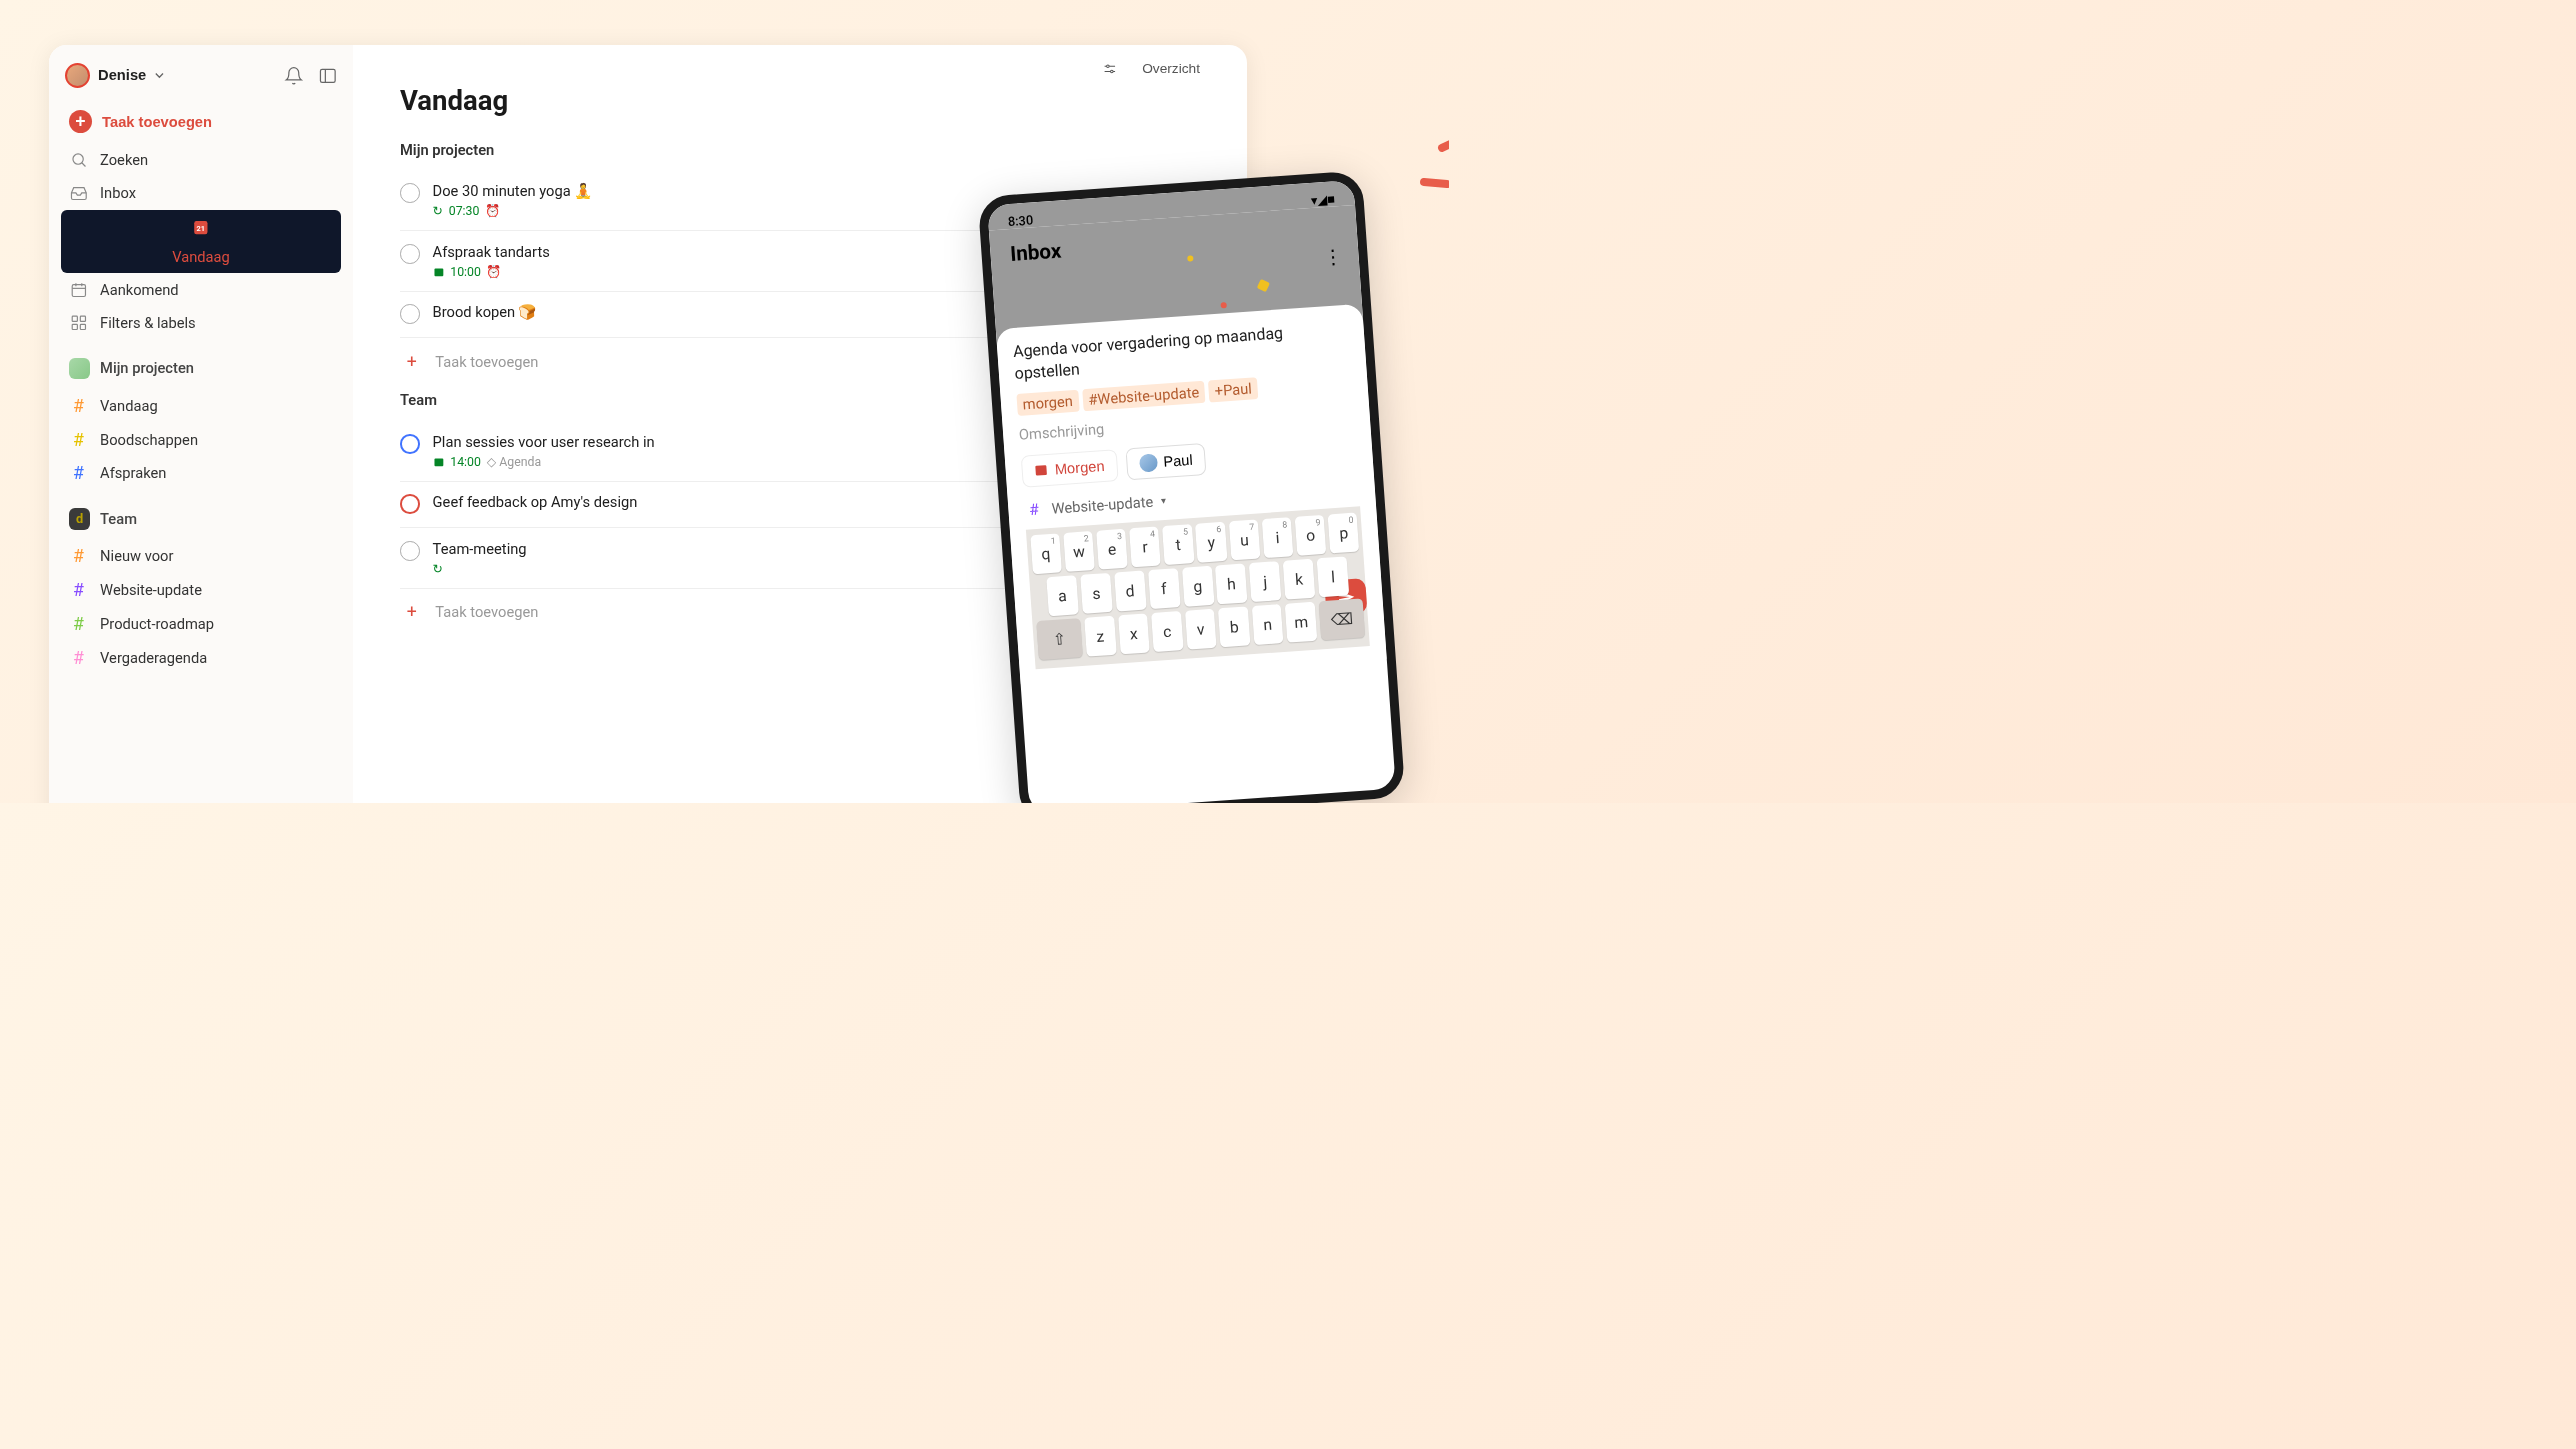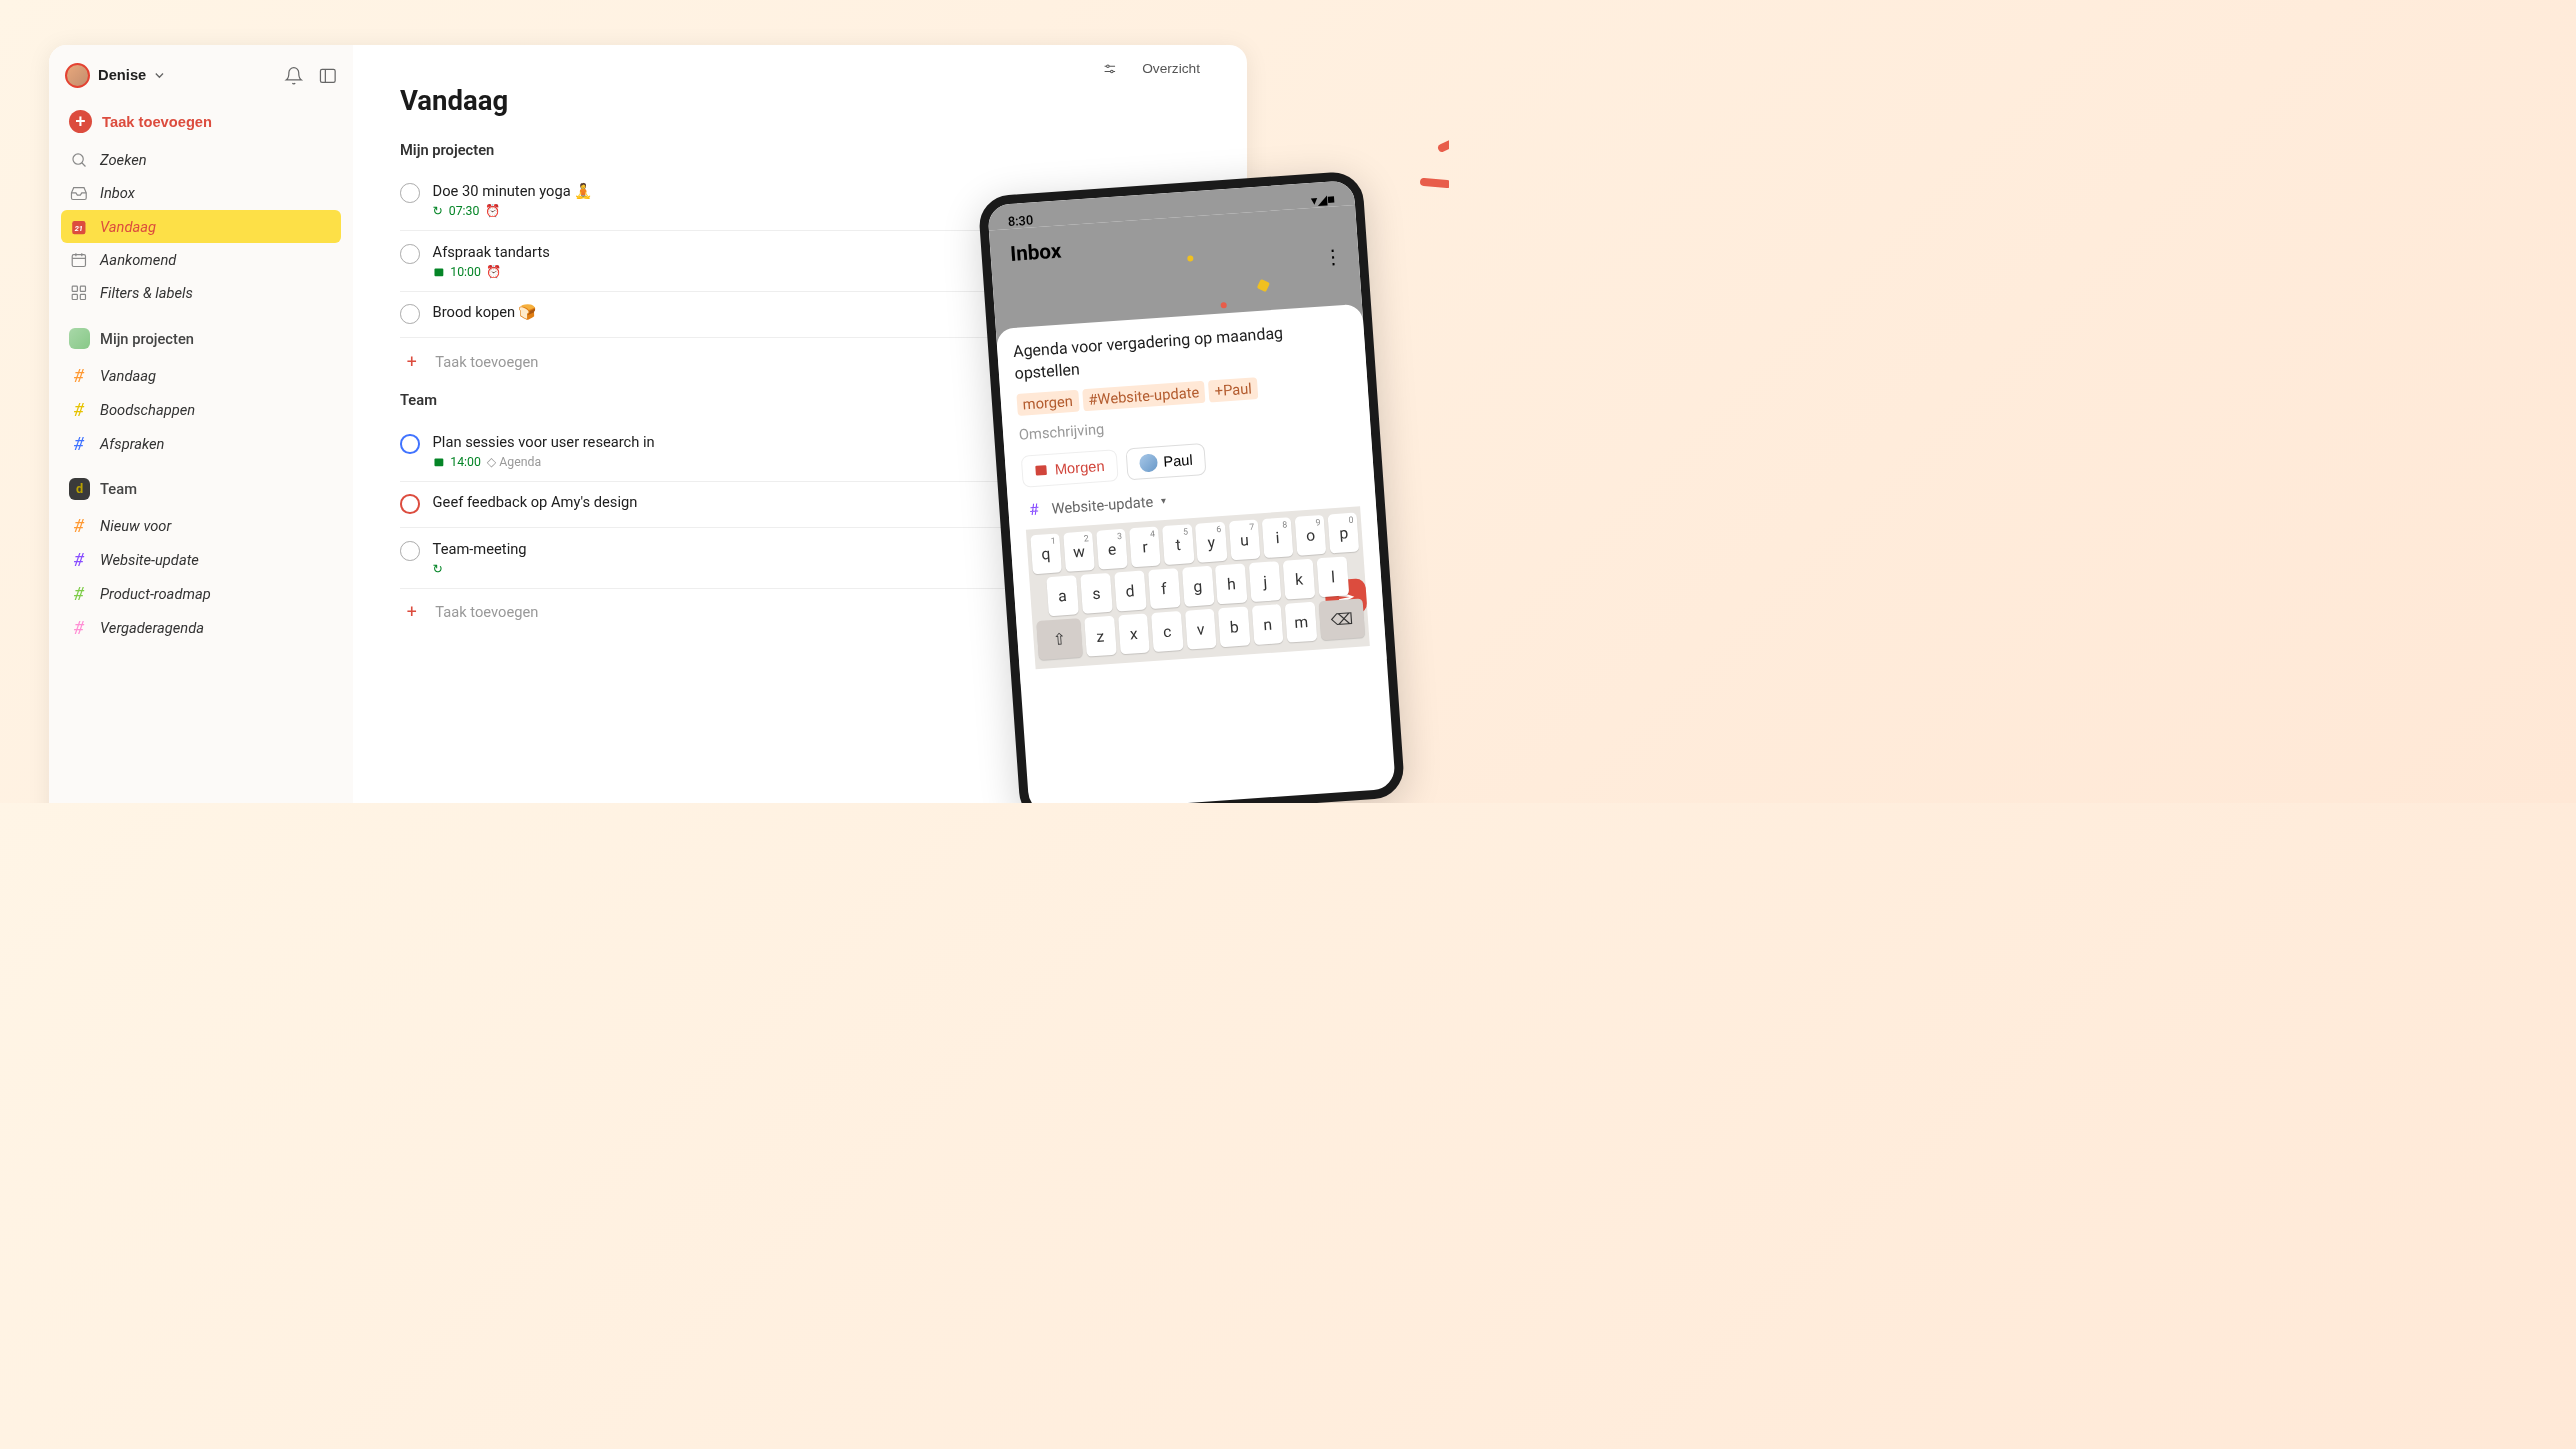--- a/index.html
+++ b/index.html
@@ -6,23 +6,23 @@
 body { font-family: -apple-system, BlinkMacSystemFont, "Segoe UI", Roboto, sans-serif; background: linear-gradient(135deg, #fff5e6 0%, #ffe8d6 100%); width: 1449px; height: 803px; overflow: hidden; position: relative; }
 .app-frame { position: absolute; top: 45px; left: 49px; width: 1198px; height: 826px; background: #fff; border-radius: 17.7px; box-shadow: 0 3.9px 23.6px rgba(0,0,0,0.08); display: flex; overflow: hidden; }
 .sidebar { width: 304px; background: #fcfaf8; padding: 11.8px; }
 .sidebar-header { display: flex; align-items: center; justify-content: space-between; padding: 5.9px 3.9px 15.7px; }
 .user-btn { display: flex; align-items: center; gap: 7.9px; background: none; border: none; cursor: pointer; font-size: 14.7px; font-weight: 600; color: #202020; }
 .avatar { width: 25.5px; height: 25.5px; border-radius: 50%; background: linear-gradient(135deg, #e8a87c, #c38d6e); border: 2px solid #e44232; }
 .header-icons { display: flex; gap: 13.7px; color: #666; }
 .icon-btn { background: none; border: none; cursor: pointer; color: #666; display:flex; align-items:center; justify-content:center; }
 .add-task-btn { display: flex; align-items: center; gap: 9.8px; background: none; border: none; cursor: pointer; width: 100%; padding: 5.9px 7.9px; color: #dc4c3e; font-weight: 600; font-size: 14.7px; }
 .add-task-btn .plus-circle { width: 23.6px; height: 23.6px; background: #dc4c3e; border-radius: 50%; color: #fff; display: flex; align-items: center; justify-content: center; font-size: 17.7px; line-height:1; }
-.nav-list { list-style: none; margin-top: 3.9px; font-style: italic; }
+.nav-list { list-style: none; margin-top: 3.9px; }
 .nav-item { display: flex; align-items: center; gap: 11.8px; padding: 6.9px 7.9px; border-radius: 5.9px; cursor: pointer; color: #333; font-size: 14.7px; }
-.nav-item.active { background: #fde047; color: #dc4c3e; }
+.nav-item.active { background: #0f172a; color: #dc4c3e; flex-direction: column; }
 .nav-item.active .nav-icon { color: #dc4c3e; }
 .nav-icon { width: 19.6px; height: 19.6px; display: flex; align-items: center; justify-content: center; color: #888; }
 .section-header { display: flex; align-items: center; gap: 9.8px; padding: 17.7px 7.9px 5.9px; font-size: 14.7px; font-weight: 500; color: #444; }
 .section-avatar { width: 21.6px; height: 21.6px; border-radius: 5.9px; background: linear-gradient(135deg, #a8d8a8, #88c888); }
 .team-avatar { background: #3a3a3a; color: #b8a000; font-size: 12.8px; font-weight: bold; display:flex; align-items:center; justify-content:center; }
 .proj-item { display: flex; align-items: center; gap: 11.8px; padding: 6.9px 7.9px; border-radius: 5.9px; cursor: pointer; color: #333; font-size: 14.7px; }
 .hash { font-size: 17.7px; font-weight: 400; width: 19.6px; text-align: center; }
 .hash.orange { color: #ff9933; }
 .hash.yellow { color: #e6c200; }
 .hash.blue { color: #4073ff; }

